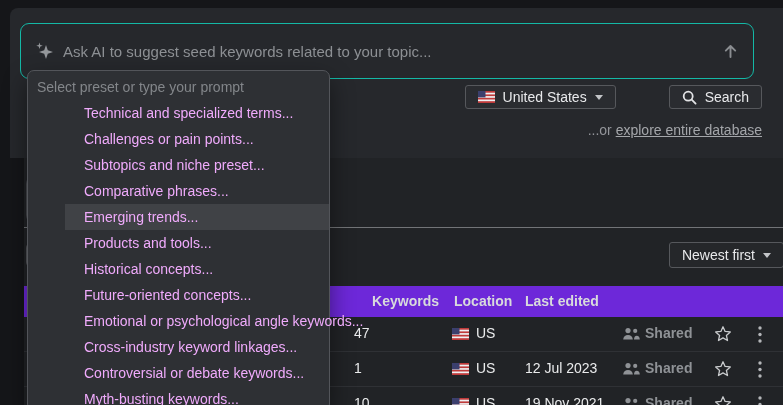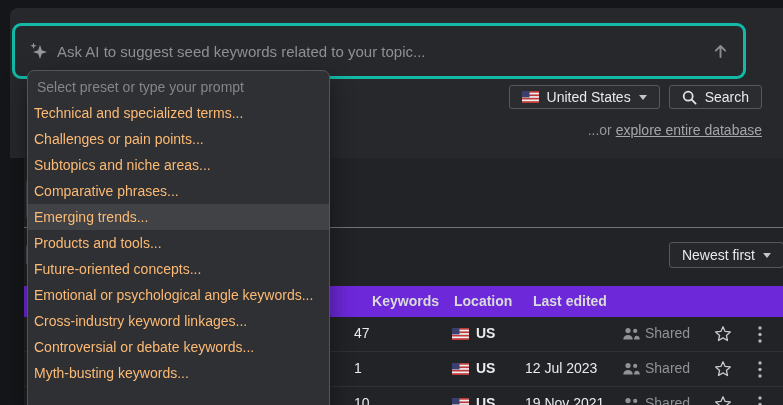--- a/index.html
+++ b/index.html
@@ -10,38 +10,38 @@
     -webkit-font-smoothing:antialiased;
   }
   .screen { position:relative; width:783px; height:405px; overflow:hidden; }
 
   
   .search-panel {
     position:absolute; left:10px; top:8px; width:773px; height:150px;
     background:#26282c; border-top-left-radius:8px;
   }
   .ai-input {
-    position:absolute; left:2px; top:15px; width:734px; height:56px;
-    border:3px solid #14b8a6; border-radius:9px;
+    position:absolute; left:10px; top:15px; width:734px; height:56px;
+    border:1px solid #14b8a6; border-radius:9px;
     display:flex; align-items:center; padding:0 14px; cursor:text;
   }
   .ai-input .spark { flex:0 0 auto; display:flex; margin-right:10px; }
   .ai-placeholder { color:#8d9094; font-size:15px; flex:1 1 auto; white-space:nowrap; overflow:hidden; }
   .ai-input .up { flex:0 0 auto; display:flex; cursor:pointer; }
 
   .controls-row {
     position:absolute; top:77px; right:21px;
     display:flex; gap:9px; align-items:center;
   }
   .btn {
     display:inline-flex; align-items:center; gap:8px;
     height:24px; padding:0 12px;
     background:rgba(255,255,255,0.02);
     border:1px solid #56585c; border-radius:3px;
-    color:#e8e9eb; font-size:14px; cursor:pointer; white-space:nowrap;
+    color:#e8e9eb; font-size:14px; cursor:pointer; white-space:nowrap;margin-left:44px;
   }
   .caret {
     width:0; height:0; display:inline-block;
     border-left:4.5px solid transparent; border-right:4.5px solid transparent;
     border-top:5px solid #c3c5c8; margin-top:1px;
   }
   .flag { display:inline-flex; line-height:0; }
 
   .explore-row {
     position:absolute; top:114px; right:21px;
@@ -68,53 +68,53 @@
   .divider { position:absolute; left:0; top:69px; width:773px; height:1px; background:#727477; }
   .sort-btn { position:absolute; top:84px; right:13px; height:26px; }
 
   .table-header {
     position:absolute; left:0; top:128px; width:773px; height:31px;
     background:#6d28d9; color:#d8dadc; font-size:14px; font-weight:bold;
   }
   .table-header span { position:absolute; top:7px; }
   .col-kw  { left:330px; width:85px; text-align:right; }
   .col-loc { left:430px; }
-  .col-date{ left:501px;margin-left:8px; }
+  .col-date{ left:501px; }
 
   .row {
     position:absolute; left:0; width:773px; height:35px;
     border-bottom:1px solid #2f3135; cursor:pointer;
   }
   .row-0 { top:159px; }
   .row-1 { top:194px; }
   .row-2 { top:229px; }
   .cell { position:absolute; top:8px; font-size:14px; color:#eaebec; white-space:nowrap; }
   .c-num    { left:330px; width:85px; text-align:left; }
   .c-flag   { left:428px; top:11px; line-height:0; }
-  .c-us     { left:452px;font-weight:bold; }
+  .c-us     { left:452px; }
   .c-date   { left:501px; }
   .c-shicon { left:598px; top:10px; line-height:0; }
-  .c-shared { left:621px; color:#8f9296; }
+  .c-shared { left:621px; color:#8f9296;font-weight:bold; }
   .c-star   { left:690px; top:8px; line-height:0; cursor:pointer; }
   .c-dots   { left:731px; top:9px; line-height:0; cursor:pointer; padding:0 3px; }
 
   
   .preset-menu {
     position:absolute; left:27px; top:70px; width:303px; height:341px;
     background:#2e3034; border:1px solid #53555a; border-radius:7px;
     box-shadow:0 10px 24px rgba(0,0,0,0.45);
     padding-top:3px; z-index:5;
   }
   .menu-header {
     height:26px; line-height:26px; padding-left:9px;
     color:#83868a; font-size:14px; white-space:nowrap;
   }
   .menu-item {
-    height:26px; line-height:26px; padding-left:6px;
-    color:#fdba74; font-size:14px; white-space:nowrap; cursor:pointer;
+    height:26px; line-height:26px; padding-left:19px;
+    color:#f0abfc; font-size:14px; white-space:nowrap; cursor:pointer;margin-left:37px;
   }
   .menu-item.active { background:#404246; }
 </style>
 </head>
 <body>
 
 <div class="screen">
 
   <section class="search-panel">
 
@@ -301,24 +301,25 @@
             <circle cx="2" cy="15" r="1.7" fill="#b4b6b9"></circle>
           </svg>
       </span>
     </div>
   </section>
 
   <aside class="preset-menu">
     <div class="menu-header">Select preset or type your prompt</div>
     <div class="menu-item">Technical and specialized terms...</div>
     <div class="menu-item">Challenges or pain points...</div>
-    <div class="menu-item">Subtopics and niche areas...</div>
+    <div class="menu-item">Subtopics and niche preset...</div>
     <div class="menu-item">Comparative phrases...</div>
     <div class="menu-item active">Emerging trends...</div>
     <div class="menu-item">Products and tools...</div>
+    <div class="menu-item">Historical concepts...</div>
     <div class="menu-item">Future-oriented concepts...</div>
     <div class="menu-item">Emotional or psychological angle keywords...</div>
     <div class="menu-item">Cross-industry keyword linkages...</div>
     <div class="menu-item">Controversial or debate keywords...</div>
     <div class="menu-item">Myth-busting keywords...</div>
   </aside>
 
 </div>
 
 </body></html>

